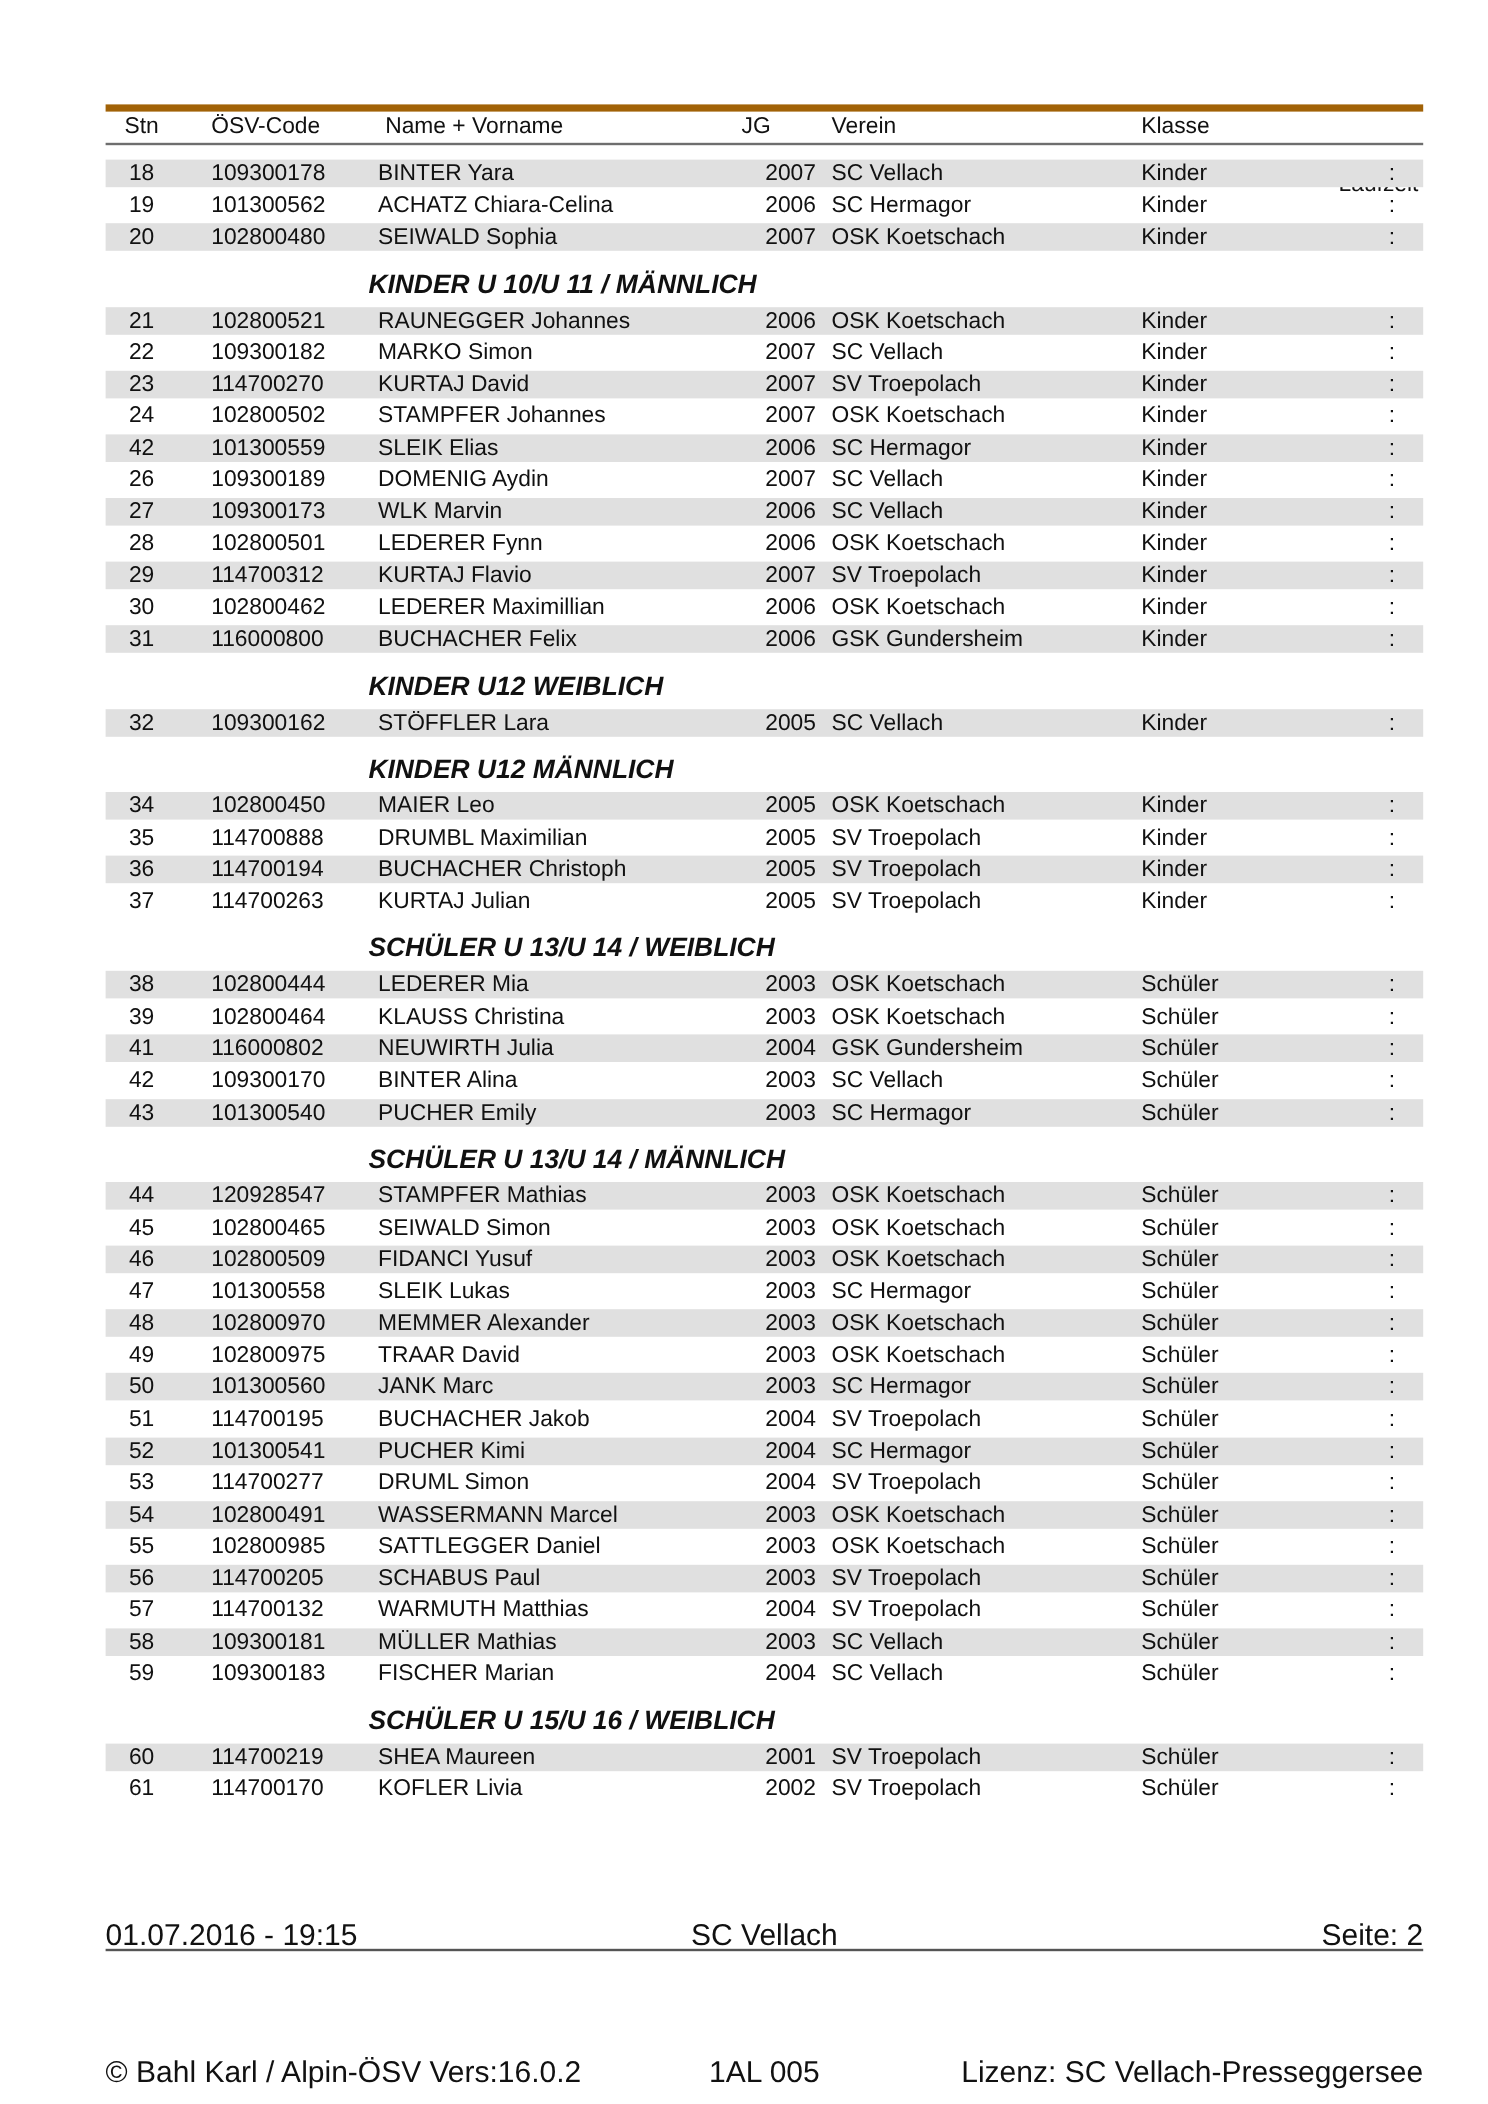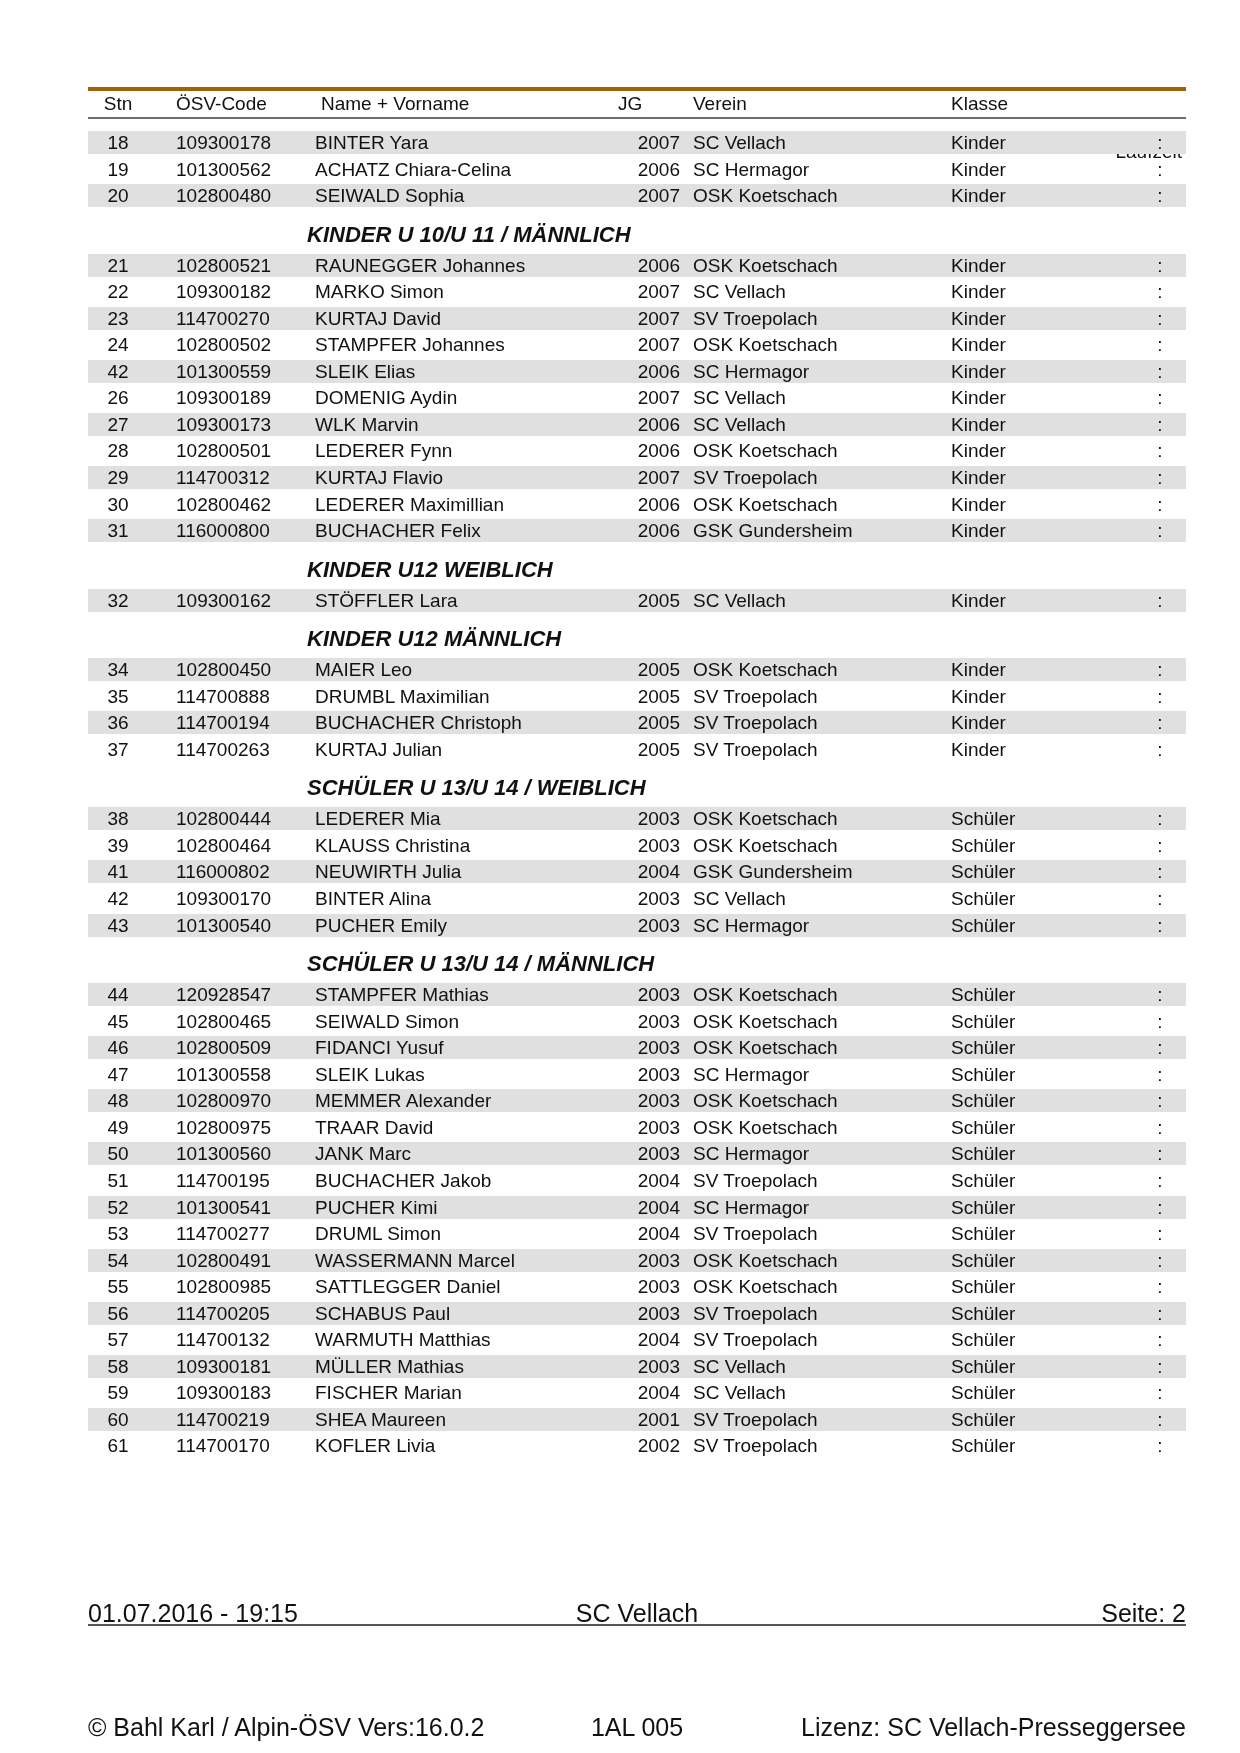--- a/index.html
+++ b/index.html
@@ -1,19 +1,19 @@
 <!DOCTYPE html>
 <html><head>
 <meta charset="utf-8">
 <style>
   html, body { margin:0; padding:0; background:#ffffff; }
   body { width:1240px; height:1753px; position:relative; overflow:hidden;
          font-family:"Liberation Sans", sans-serif; color:#111; }
   .table { position:absolute; left:88px; top:87px; width:1098px; }
-  .hdr { position:relative; height:26px; border-top:4px solid #a16207; border-bottom:2px solid #6e6e6e; }
+  .hdr { position:relative; height:26px; border-top:6px solid #a16207; border-bottom:2px solid #6e6e6e; }
   .hdr span { position:absolute; top:2px; font-size:19px; line-height:22px; }
   .spacer { height:12px; }
   .row { position:relative; height:26.55px; }
   .row .band { position:absolute; left:0; right:0; top:0; height:23px; background:#e0e0e0; }
   .row span { position:absolute; top:1px; font-size:19px; line-height:22px; white-space:nowrap; }
   .c-stn { left:0; width:60px; text-align:center; }
   .c-code { left:88px; }
   .c-name { left:227px; }
   .c-jg { left:530px; width:62px; text-align:right; }
   .c-verein { left:605px; }
@@ -441,20 +441,23 @@
       </div>
       <div class="row">
         <span class="c-stn">59</span>
         <span class="c-code">109300183</span>
         <span class="c-name">FISCHER Marian</span>
         <span class="c-jg">2004</span>
         <span class="c-verein">SC Vellach</span>
         <span class="c-klasse">Schüler</span>
         <span class="c-lauf">:</span>
       </div>
+      <div class="section">
+        <span>SCHÜLER U 15/U 16 / WEIBLICH</span>
+      </div>
       <div class="row">
         <div class="band" style="background: rgb(224, 224, 224);"></div>
         <span class="c-stn">60</span>
         <span class="c-code">114700219</span>
         <span class="c-name">SHEA Maureen</span>
         <span class="c-jg">2001</span>
         <span class="c-verein">SV Troepolach</span>
         <span class="c-klasse">Schüler</span>
         <span class="c-lauf">:</span>
       </div>

